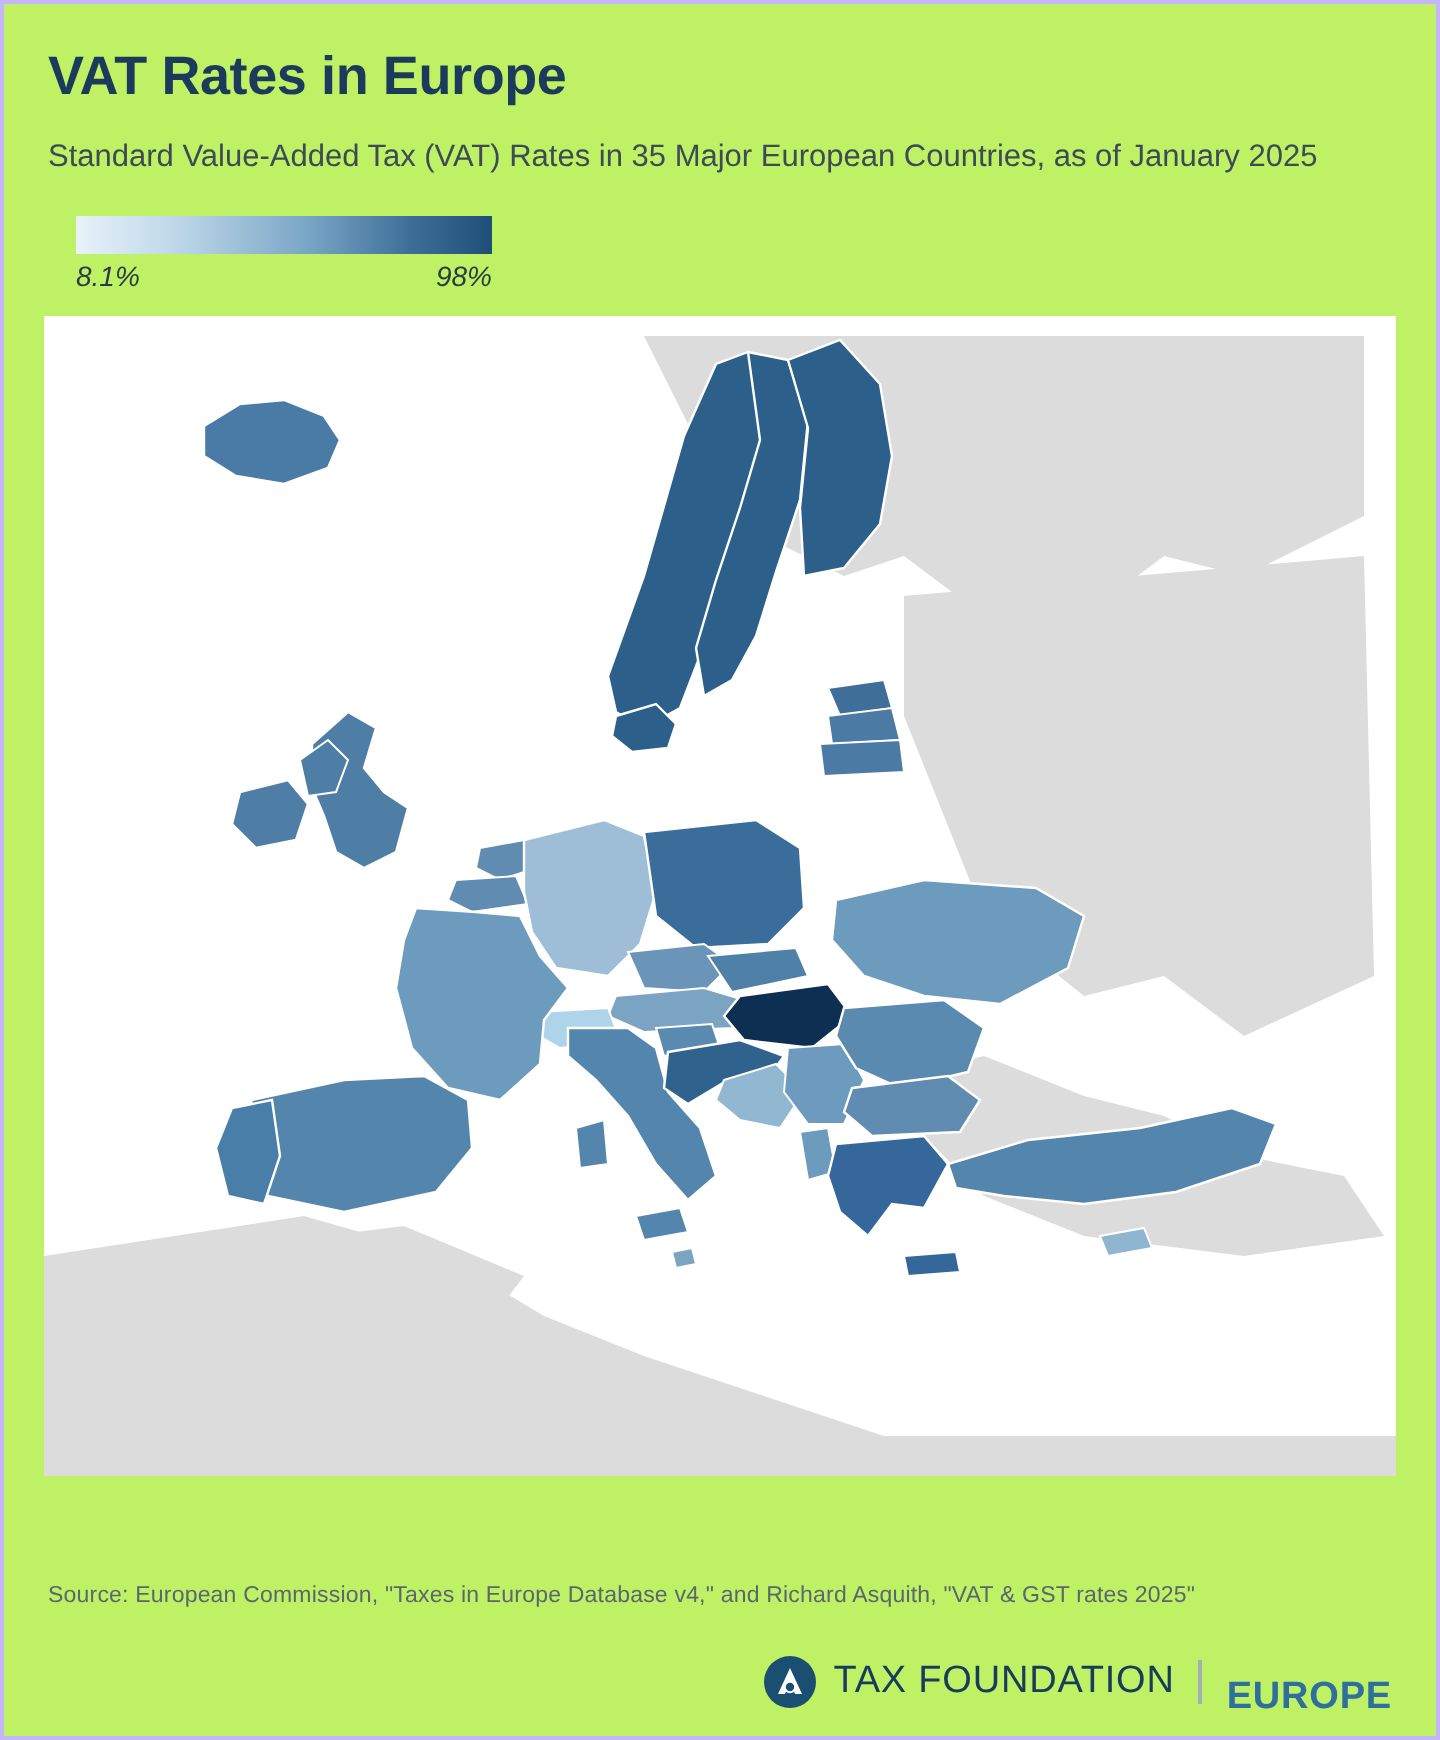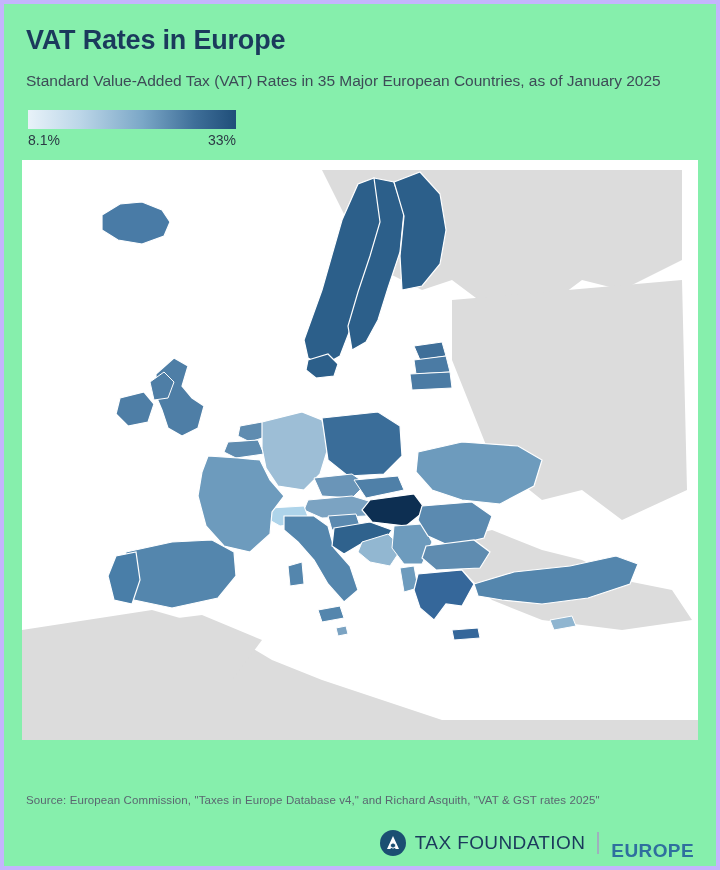--- a/index.html
+++ b/index.html
@@ -10,46 +10,47 @@
   body {
     width: 720px;
     height: 870px;
     font-family: "Liberation Sans", sans-serif;
     overflow: hidden;
   }
   .page {
     position: relative;
     width: 720px;
     height: 870px;
-    background: #86efac;
+    background: #bef264;
     box-sizing: border-box;
-    border: 4px solid #c4b5fd;
+    border: 2px solid #c4b5fd;
   }
   .header {
     padding: 22px 22px 0 22px;
   }
   .title {
     font-size: 27px;
     font-weight: bold;
     color: #1b3a5c;
     letter-spacing: -0.2px;
     margin: 0 0 14px 0;
     line-height: 1.1;
   }
   .subtitle {
     font-size: 15.5px;
     color: #3d4b57;
     line-height: 1.45;
     margin: 0;
     max-width: 680px;
   }
   .legend {
-    margin: 18px 0 0 0;
+    margin: 18px 0 0 12px;
     padding-left: 2px;
     width: 210px;
+    font-style: italic;
   }
   .legend-bar {
     width: 208px;
     height: 19px;
     background: linear-gradient(to right, #e8f2f9 0%, #bcd6e8 25%, #7ba7c7 55%, #3f6f99 80%, #1f4e79 100%);
   }
   .legend-labels {
     display: flex;
     justify-content: space-between;
     width: 208px;
@@ -128,21 +129,21 @@
 <div class="page">
 
   <div class="header">
     <h1 class="title">VAT Rates in Europe</h1>
     <p class="subtitle">Standard Value-Added Tax (VAT) Rates in 35 Major European Countries, as of January 2025</p>
 
     <div class="legend">
       <div class="legend-bar"></div>
       <div class="legend-labels">
         <span>8.1%</span>
-        <span>33%</span>
+        <span>98%</span>
       </div>
     </div>
   </div>
 
   <div class="map-wrap">
     <div class="map-bg"></div>
     <svg class="mapsvg" width="676" height="580" viewBox="0 0 676 580">
 
       <g>
         <path d="M300,10 L660,10 L660,100 L600,130 L560,120 L520,150 L470,150 L430,120 L400,130 L360,110 L330,70 Z" fill="#dcdcdc"></path>

